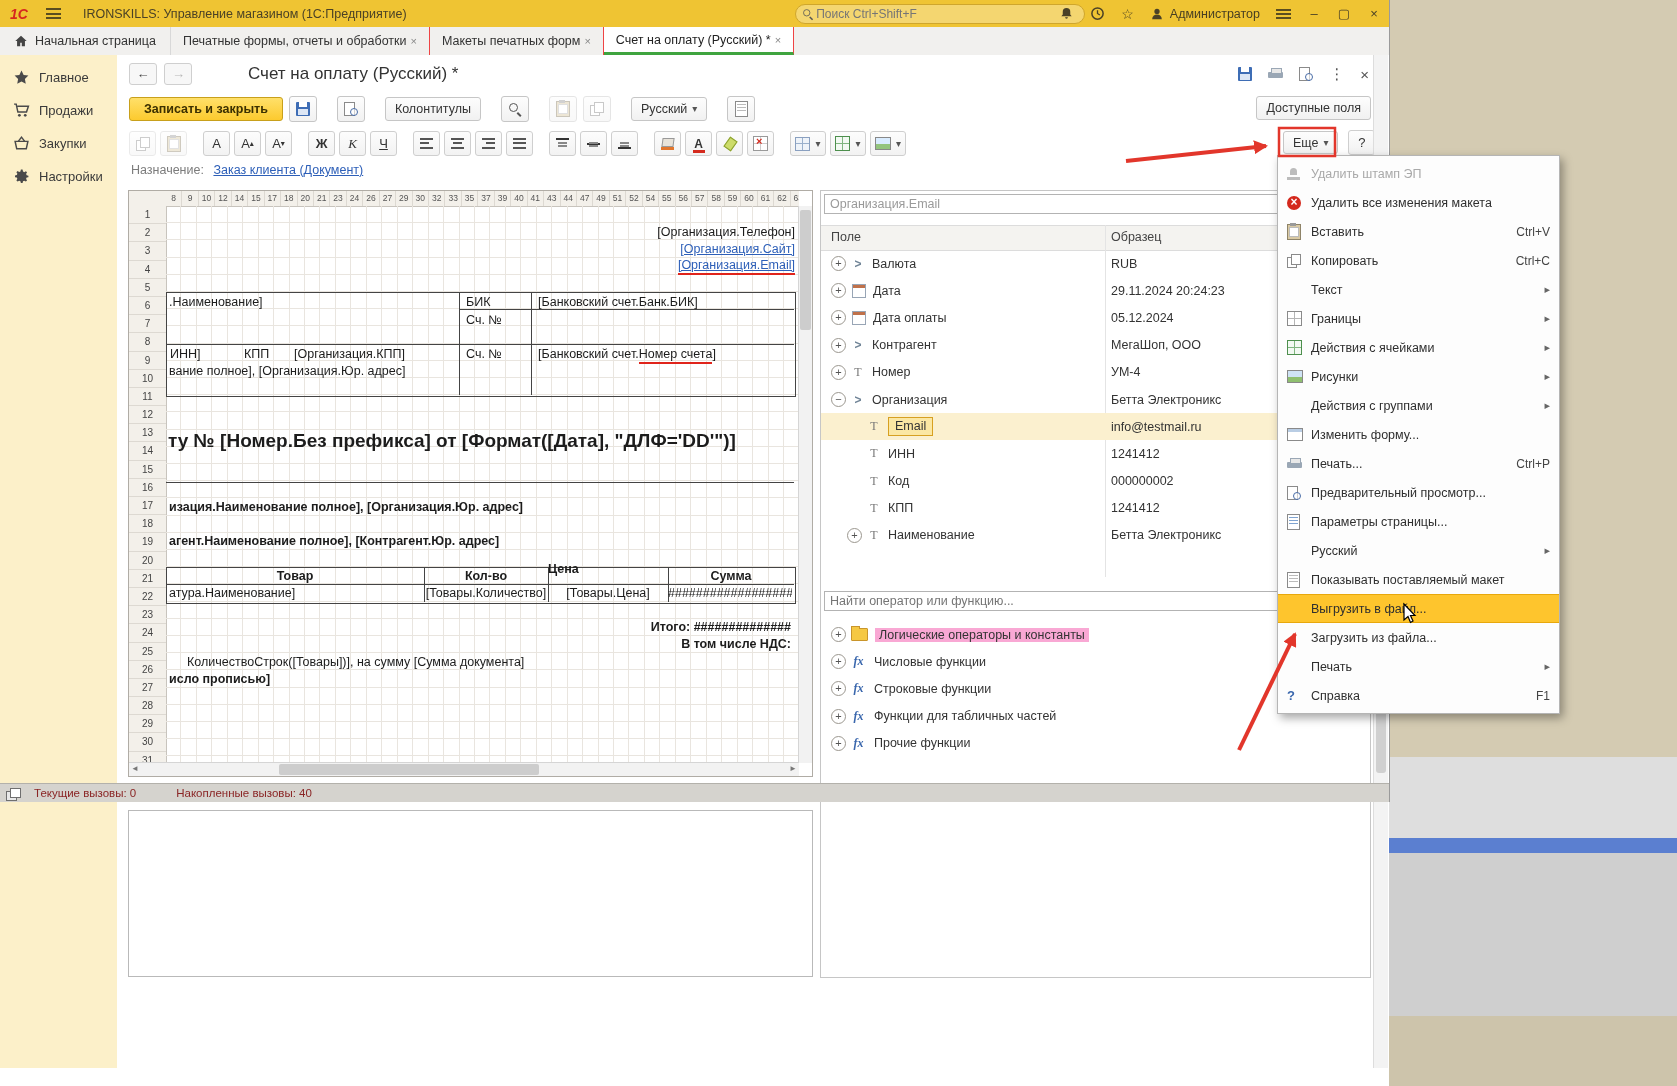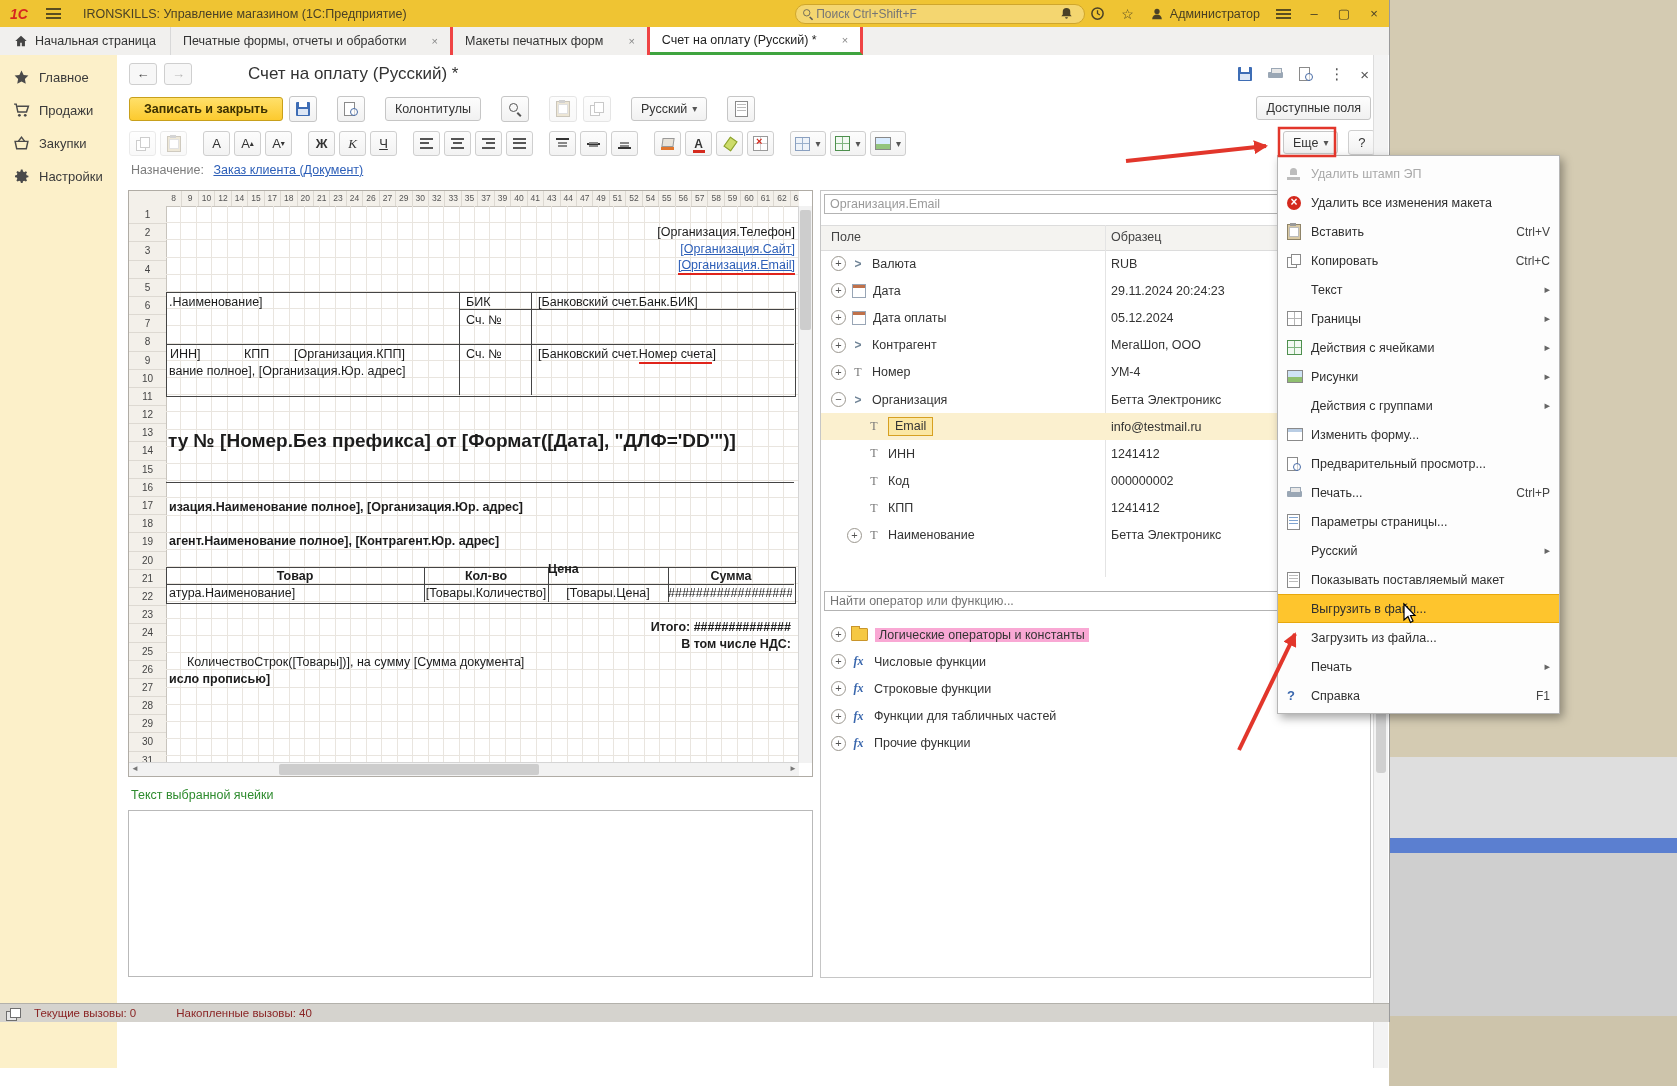--- a/index.html
+++ b/index.html
@@ -5,21 +5,21 @@
   html,body{margin:0;padding:0;}
   #root{position:relative;width:1677px;height:1086px;overflow:hidden;background:#fff;
         font-family:"Liberation Sans",sans-serif;font-size:12.5px;color:#333;}
   
   .bg-right{position:absolute;left:1389px;top:0;width:288px;height:1086px;background:#d4cbb2;}
   .bg-band-gray{position:absolute;left:0;right:0;top:757px;height:81px;background:#dedede;}
   .bg-band-blue{position:absolute;left:0;right:0;top:838px;height:15px;background:#5b7fd0;}
   .bg-band-low{position:absolute;left:0;right:0;top:853px;height:163px;background:#cfcfcf;}
   .bg-band-tan{position:absolute;left:0;right:0;top:1016px;height:70px;background:#cdc4ab;}
   
-  .window{position:absolute;left:0;top:0;width:1389px;height:1022px;background:#fff;border-right:1px solid #9a9a9a;z-index:1;}
+  .window{position:absolute;left:0;top:0;width:1389px;height:802px;background:#fff;border-right:1px solid #9a9a9a;z-index:1;}
   
   .titlebar{position:absolute;left:0;top:0;width:1389px;height:27px;background:#efc433;display:flex;align-items:center;}
   .tb-logo{margin-left:10px;font-weight:bold;font-style:italic;font-size:14px;color:#d6281f;}
   .tb-burger{width:15px;height:11px;margin-left:18px;background:
      linear-gradient(#5a4d20,#5a4d20) 0 0/15px 2px no-repeat,
      linear-gradient(#5a4d20,#5a4d20) 0 4.5px/15px 2px no-repeat,
      linear-gradient(#5a4d20,#5a4d20) 0 9px/15px 2px no-repeat;}
   .tb-title{margin-left:22px;font-size:12.5px;color:#4a4126;}
   .tb-search{position:absolute;left:795px;top:4px;width:278px;height:18px;border:1px solid #cfa62c;border-radius:10px;
      background:rgba(255,255,255,.30);display:flex;align-items:center;padding:0 5px;}
@@ -27,21 +27,21 @@
   .tb-right{position:absolute;right:8px;top:0;height:27px;display:flex;align-items:center;gap:16px;color:#473e22;}
   .tb-user{display:flex;align-items:center;gap:6px;font-size:12.5px;}
   .wc{font-size:13px;color:#4a4126;width:14px;text-align:center;}
   .i-sliders{width:15px;height:11px;background:
      linear-gradient(#5a4d20,#5a4d20) 0 1px/15px 2px no-repeat,
      linear-gradient(#5a4d20,#5a4d20) 0 5px/15px 2px no-repeat,
      linear-gradient(#5a4d20,#5a4d20) 0 9px/15px 2px no-repeat;}
   
   .tabbar{position:absolute;left:0;top:27px;width:1389px;height:28px;background:#f1f0ee;border-bottom:1px solid #cfcfcf;display:flex;align-items:stretch;}
   .tab-home{display:flex;align-items:center;gap:7px;padding:0 14px;border-right:1px solid #d8d8d8;font-size:12.5px;color:#333;}
-  .tab{display:flex;align-items:center;gap:25px;padding:0 12px;border-right:3px solid #ef4444;font-size:12.5px;color:#333;white-space:nowrap;}
+  .tab{display:flex;align-items:center;gap:4px;padding:0 12px;border-right:1px solid #ef4444;font-size:12.5px;color:#333;white-space:nowrap;}
   .tab.active{background:#fff;border-bottom:3px solid #3fa43f;color:#222;}
   .tab-close{color:#888;font-size:11px;}
   
   .sidebar{position:absolute;left:0;top:55px;width:117px;height:1013px;background:#fcf0c9;border-right:1px solid #e8ddb4;}
   .sb-item{display:flex;align-items:center;gap:9px;height:33px;padding-left:13px;font-size:13px;color:#3a3a3a;}
   .sb-ic{width:17px;height:17px;flex:none;}
   .sb-ic svg{width:17px;height:17px;fill:#4a4a4a;}
   
   .statusbar{position:absolute;left:0;bottom:0;width:1389px;height:18px;background:#d5d3ce;border-top:1px solid #b3b1ab;display:flex;align-items:center;font-size:11.5px;color:#8a2525;}
   .i-calls{width:14px;height:11px;position:relative;margin-left:6px;}
@@ -747,30 +747,30 @@
       <span class="mar">▸</span>
     </div>
     <div class="mi">
       <span class="mic">
           <span class="i-form"></span>
         </span>
       <span class="mil">Изменить форму...</span>
     </div>
     <div class="mi">
       <span class="mic">
-          <span class="i-magdoc"></span>
-        </span>
-      <span class="mil">Предварительный просмотр...</span>
-    </div>
-    <div class="mi">
-      <span class="mic">
           <span class="i-print"></span>
         </span>
       <span class="mil">Печать...</span>
       <span class="mis">Ctrl+P</span>
+    </div>
+    <div class="mi">
+      <span class="mic">
+          <span class="i-magdoc"></span>
+        </span>
+      <span class="mil">Предварительный просмотр...</span>
     </div>
     <div class="mi">
       <span class="mic">
           <span class="i-pgset"></span>
         </span>
       <span class="mil">Параметры страницы...</span>
     </div>
     <div class="mi">
       <span class="mic"></span>
       <span class="mil">Русский</span>

